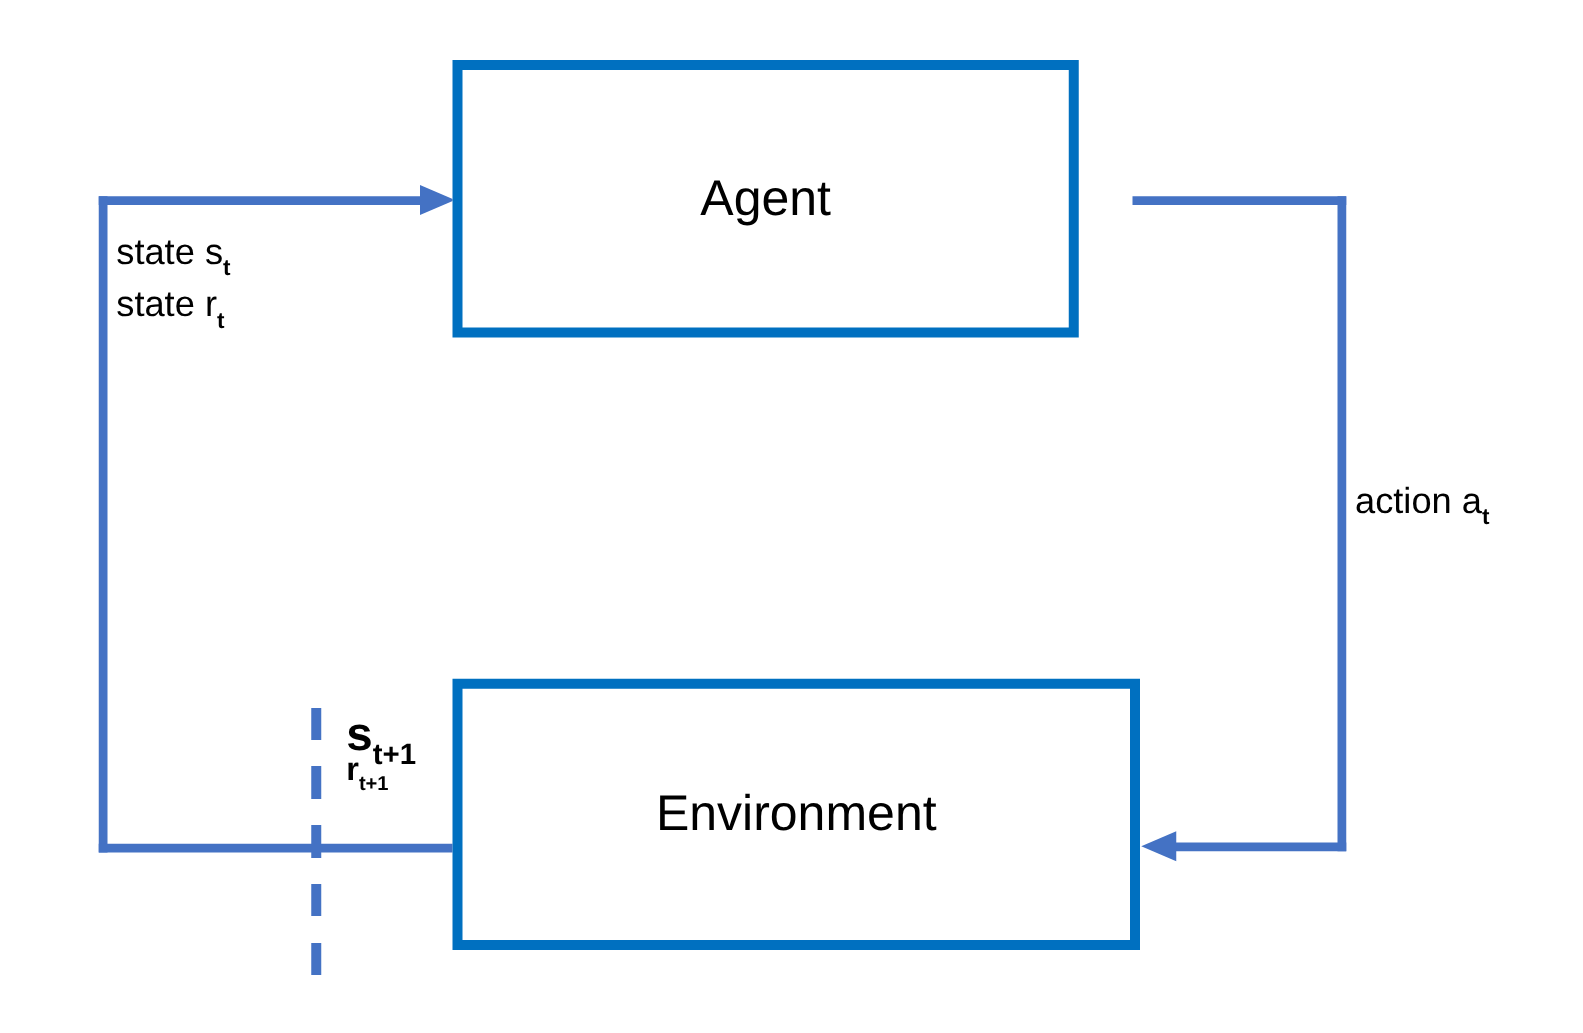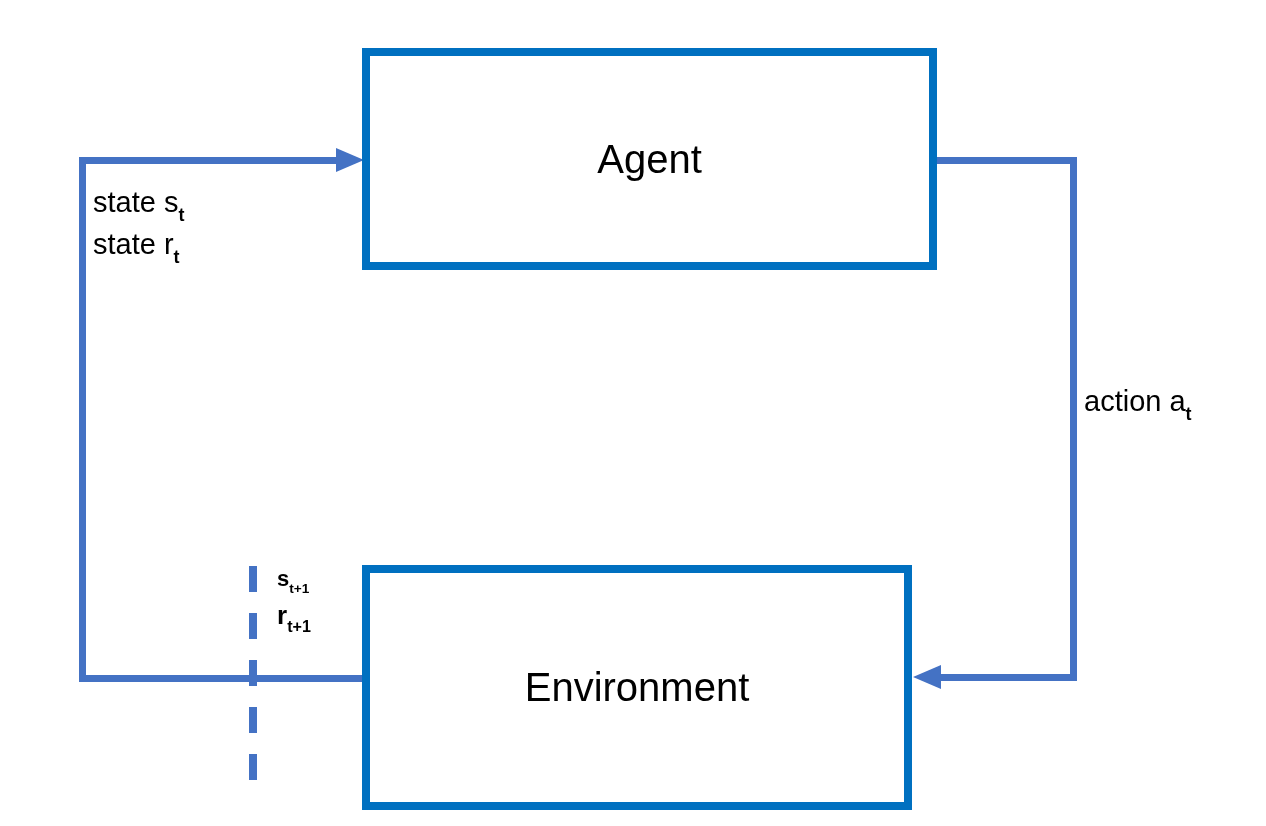--- a/index.html
+++ b/index.html
@@ -18,22 +18,22 @@
     color:var(--text);
   }
   .box{
     position:absolute;
     box-sizing:border-box;
     border:8px solid var(--box-border);
     background:#ffffff;
     display:flex;align-items:center;justify-content:center;
     font-size:40px;font-weight:400;color:var(--text);
   }
-  .box-agent{left:362px;top:48px;width:575px;height:222px;}
-  .box-environment{left:362px;top:565px;width:550px;height:245px;}
+  .box-agent{left:362px;top:48px;width:501px;height:222px;}
+  .box-environment{left:362px;top:543px;width:550px;height:217px;}
   .line{position:absolute;background:var(--connector);}
   .l-left-vert{left:79px;top:157px;width:7px;height:525px;}
   .l-top-horiz{left:79px;top:157px;width:258px;height:7px;}
   .l-right-horiz-top{left:906px;top:157px;width:171px;height:7px;}
   .l-right-vert{left:1070px;top:157px;width:7px;height:524px;}
   .l-right-horiz-bottom{left:940px;top:674px;width:137px;height:7px;}
   .l-bottom-horiz-left{left:79px;top:675px;width:287px;height:7px;}
   .arrow{position:absolute;width:0;height:0;}
   .arrow-into-agent{
     left:336px;top:148px;
@@ -63,21 +63,21 @@
   .lbl sub{
     font-size:0.62em;
     font-weight:700;
     position:relative;
     bottom:-0.12em;
     line-height:0;
   }
   .lbl-state{left:93px;top:185px;text-align:center;}
   .lbl-reward{left:93px;top:227px;}
   .lbl-action{left:1084px;top:384px;}
-  .lbl-next-state{left:277px;top:566px;font-weight:700;font-size:22px;}
+  .lbl-next-state{left:277px;top:566px;font-weight:700;font-size:38px;}
   .lbl-next-reward{left:277px;top:600px;font-weight:700;font-size:26px;}
 </style>
 </head>
 <body>
 
 <div class="canvas">
 
   <div class="line l-left-vert"></div>
   <div class="line l-top-horiz"></div>
   <div class="arrow arrow-into-agent"></div>

